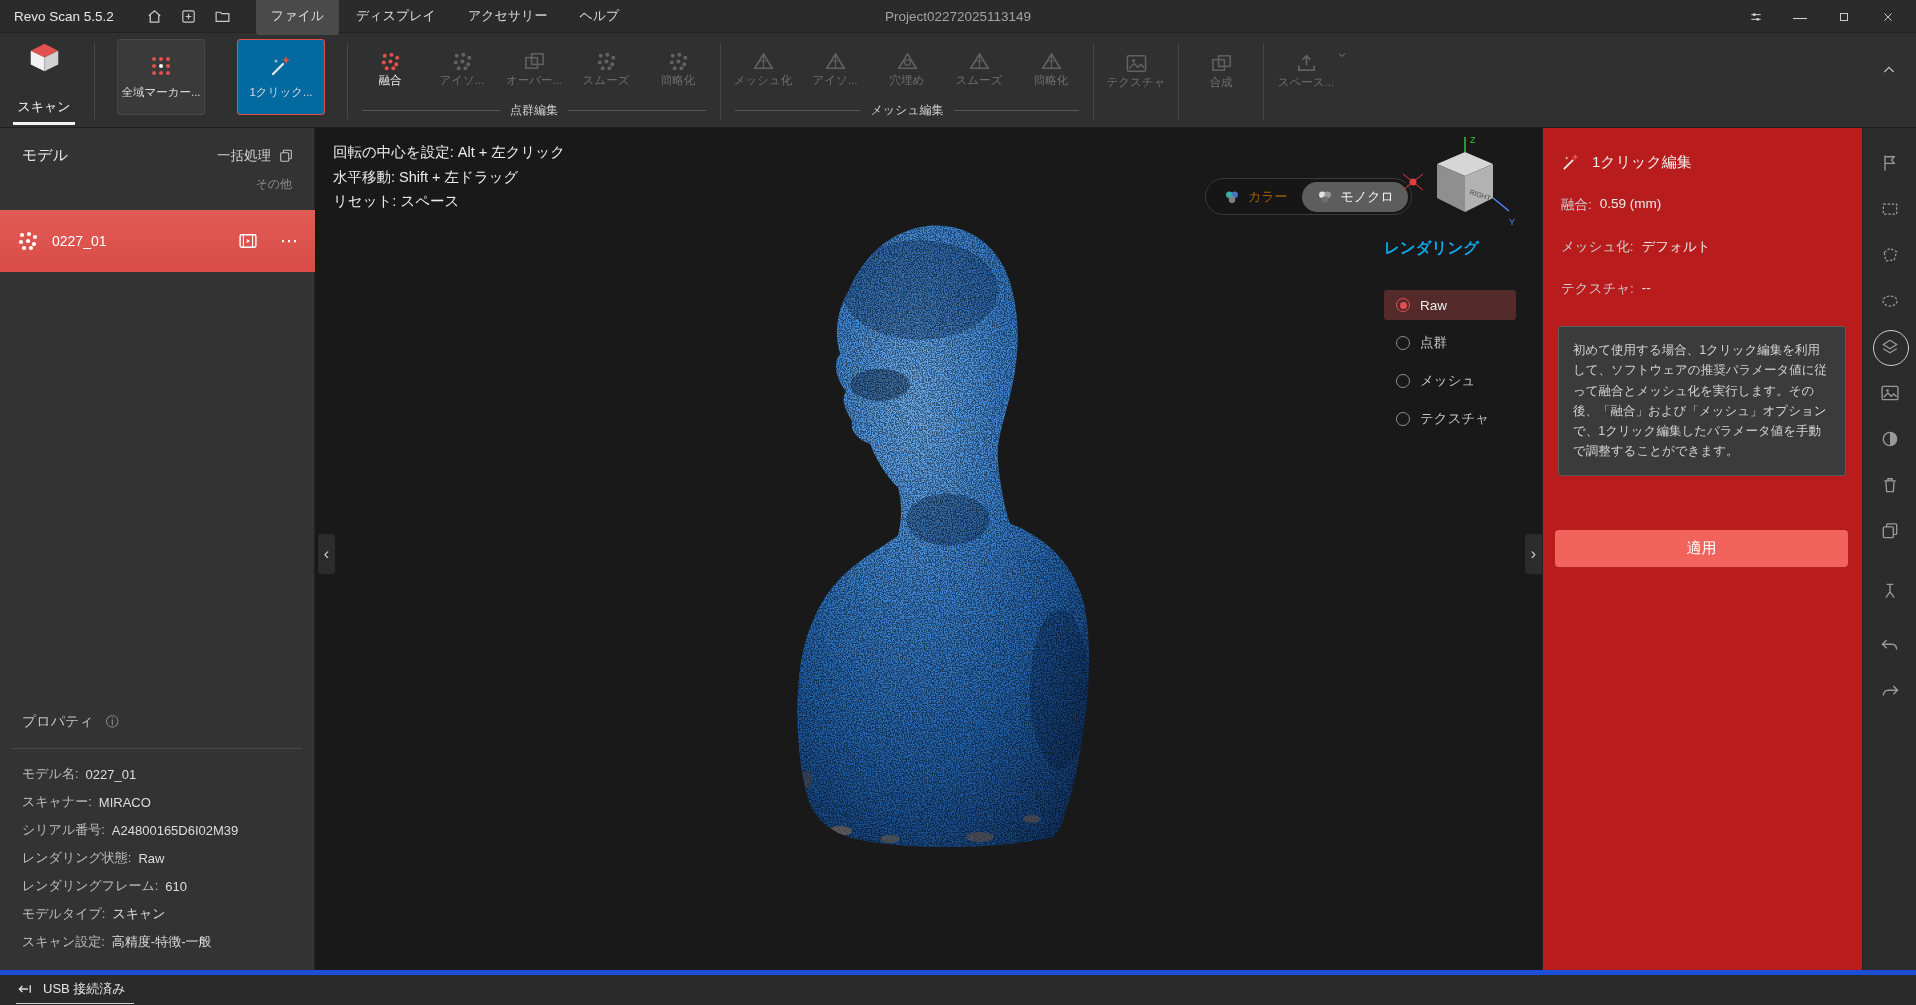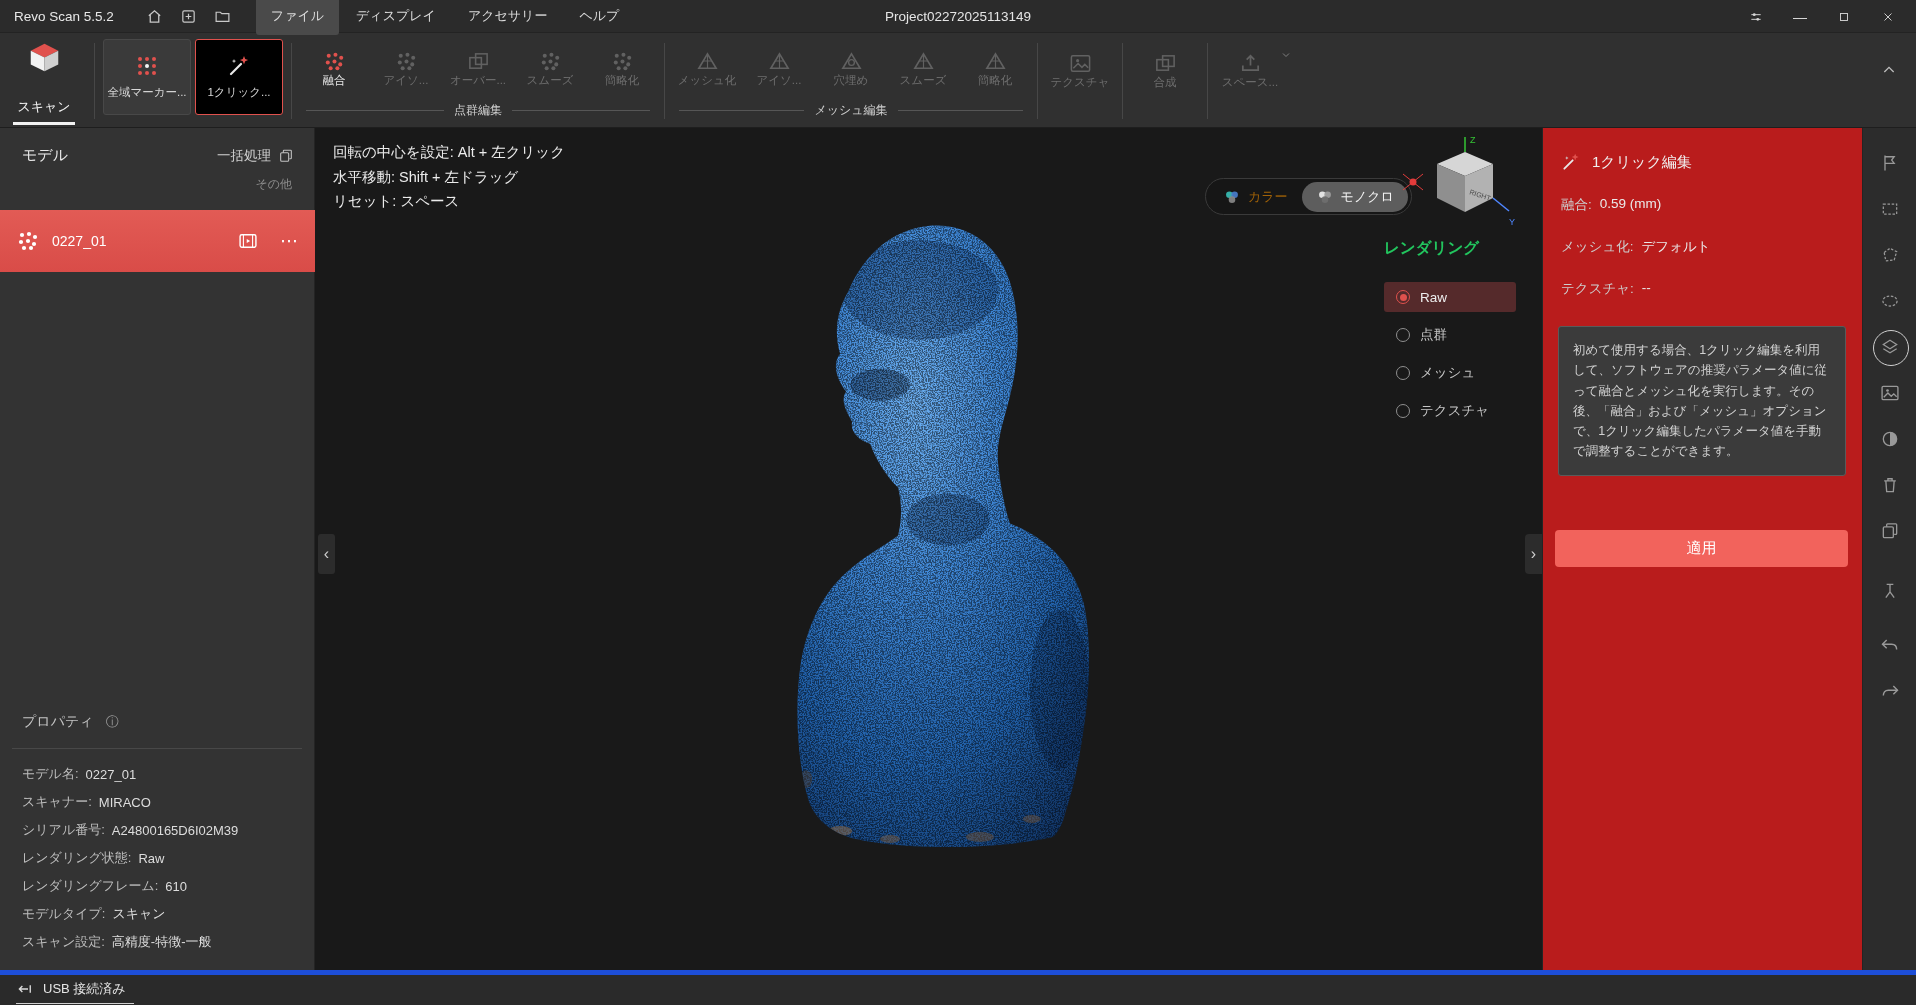--- a/index.html
+++ b/index.html
@@ -8,35 +8,35 @@
   svg.i{display:block}
 
   
   .titlebar{position:absolute;top:0;left:0;right:0;height:33px;background:#2b2b2b;display:flex;align-items:center;border-bottom:1px solid #232323;z-index:30}
   .app-name{color:#e8e8e8;font-size:13.5px;margin:0 24px 0 14px;white-space:nowrap}
   .tb-icon{width:28px;height:26px;display:flex;align-items:center;justify-content:center;color:#c9c9c9;margin:0 3px;border-radius:3px;cursor:pointer}
   .tb-icon svg{width:17px;height:17px}
   .menus{display:flex;margin-left:16px;align-items:center;gap:2px}
   .menu{padding:10px 15px;color:#dcdcdc;font-size:13px;border-radius:3px;cursor:pointer;white-space:nowrap}
   .menu.active{background:#4a4a4a}
-  .project-title{position:absolute;left:50%;top:0;height:33px;display:flex;align-items:center;transform:translateX(-50%);color:#e5e5e5;font-size:13.5px}
+  .project-title{position:absolute;left:50%;top:0;height:33px;display:flex;align-items:center;transform:translateX(-50%);color:#a3a3a3;font-size:13.5px}
   .tb-right{position:absolute;right:0;top:0;height:33px;display:flex;align-items:center;padding-right:6px}
   .winbtn{width:44px;height:33px;display:flex;align-items:center;justify-content:center;color:#d5d5d5;cursor:pointer;font-size:14px}
   .winbtn svg{width:14px;height:14px}
 
   
   .toolbar{position:absolute;top:33px;left:0;right:0;height:95px;background:#303030;border-bottom:1px solid #1e1e1e;display:flex;align-items:stretch;padding:4px 8px 0 0;z-index:20}
   .tsec{display:flex;flex-direction:column;align-items:center;height:88px}
   .scan-sec{width:88px;position:relative;padding-top:4px}
   .scan-ic svg{width:33px;height:33px}
   .scan-label{font-size:13px;color:#f2f2f2;margin-top:auto;margin-bottom:9px}
   .scan-underline{position:absolute;bottom:0;left:13px;width:62px;height:3px;background:#f2f2f2}
   .vsep{width:1px;background:#474747;margin:6px 6px 8px 6px}
-  .tile{width:88px;height:76px;margin:2px 2px;background:#3a3a3a;border:1px solid #484848;border-radius:3px;display:flex;flex-direction:column;align-items:center;justify-content:center;gap:7px;cursor:pointer}
-  .tile.selected{border-color:var(--accent,#e0514d);background:#000000}
+  .tile{width:88px;height:76px;margin:2px 16px;background:#3a3a3a;border:1px solid #484848;border-radius:3px;display:flex;flex-direction:column;align-items:center;justify-content:center;gap:7px;cursor:pointer}
+  .tile.selected{border-color:var(--accent,#e0514d);background:#0369a1}
   .tile svg{width:24px;height:24px}
   .tile .tlabel{font-size:11.5px;color:#d8d8d8;max-width:80px;overflow:hidden;white-space:nowrap}
   .tgroup{display:flex;flex-direction:column;height:88px}
   .trow{display:flex}
   .tbtn{width:72px;height:64px;display:flex;flex-direction:column;align-items:center;justify-content:center;gap:0;cursor:pointer;border-radius:3px}
   .tbtn svg{width:23px;height:23px}
   .tbtn .tlabel{font-size:11.5px;color:#6e6e6e;max-width:68px;white-space:nowrap;overflow:hidden}
   .tbtn.enabled{color:var(--accent,#e0514d)}
   .tbtn.enabled .tlabel{color:#e8e8e8}
   .tbtn.disabled{color:#616161}
@@ -74,21 +74,21 @@
   
   .viewport{position:absolute;top:128px;left:315px;width:1227px;bottom:35px;background:#191919;overflow:hidden}
   .hints{position:absolute;top:12px;left:18px;color:#ececec;font-size:14.5px;line-height:24.5px}
   .bust{position:absolute;left:455px;top:92px;width:324px;height:629px}
   .toggle{position:absolute;left:890px;top:50px;height:37px;background:rgba(23,23,23,.93);border-radius:19px;display:flex;align-items:center;padding:3px;border:1px solid #3a3a3a}
   .tseg{display:flex;align-items:center;gap:7px;padding:0 14px;height:30px;border-radius:15px;color:#a16207;font-size:13px;cursor:pointer;white-space:nowrap}
   .tseg.selected{background:#5d5d5d;color:#f3f3f3}
   .tseg svg{width:18px;height:18px}
   .navcube{position:absolute;left:1082px;top:4px;width:132px;height:106px}
   .renderp{position:absolute;right:26px;top:110px;width:132px}
-  .rtitle{color:#22c55e;font-size:15.5px;font-weight:bold;margin-bottom:23px}
+  .rtitle{color:#0ea5e9;font-size:15.5px;font-weight:bold;margin-bottom:31px}
   .ropt{display:flex;align-items:center;gap:10px;height:30px;margin-bottom:8px;border-radius:3px;padding-left:12px;cursor:pointer;color:#c6c6c6;font-size:13.5px}
   .ropt.selected{background:#552a2b;color:#ededed}
   .radio{width:14px;height:14px;border-radius:50%;border:1.5px solid #8f8f8f;position:relative;flex:0 0 auto}
   .ropt.selected .radio{border-color:var(--accent,#e0514d)}
   .ropt.selected .radio::after{content:"";position:absolute;inset:2.5px;border-radius:50%;background:var(--accent,#e0514d)}
   .handle{position:absolute;top:406px;width:17px;height:40px;background:#2c2c2c;color:#cfcfcf;display:flex;align-items:center;justify-content:center;font-size:16px;cursor:pointer;z-index:5}
   .handle.left{left:3px;border-radius:3px}
   .handle.right{right:0;border-radius:4px 0 0 4px}
 
   

